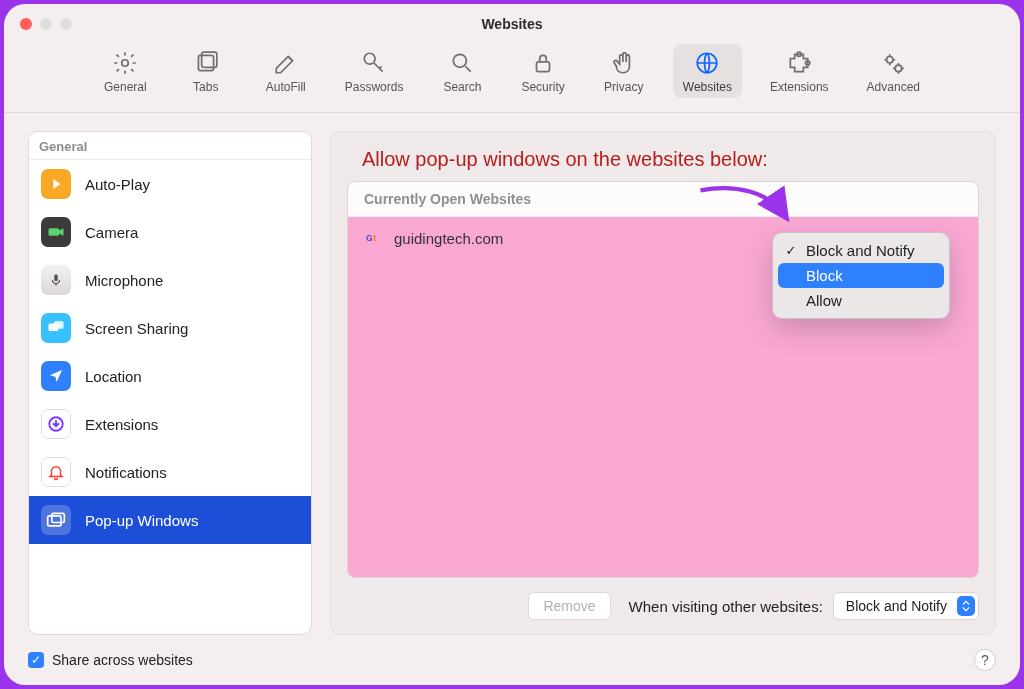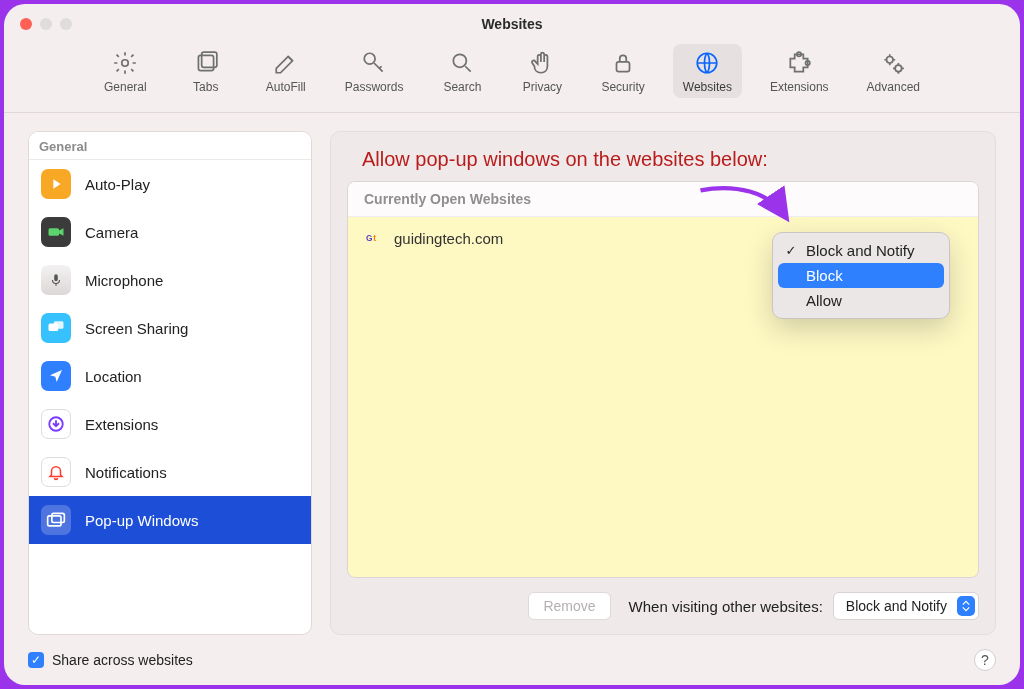--- a/index.html
+++ b/index.html
@@ -125,21 +125,21 @@
     border: 1px solid #e4dddd;
     border-radius: 10px;
     padding: 16px 16px 14px 16px;
     display: flex;
     flex-direction: column;
     position: relative;
   }
   .main-title { font-size: 20px; color: #b91c1c; margin: 0 0 10px 15px; }
   .sites-box {
     flex: 1;
-    background: #fef9c3;
+    background: #f9a8d4;
     border: 1px solid #ddd5d5;
     border-radius: 8px;
     overflow: hidden;
     position: relative;
   }
   .sites-header {
     background: #fdfbfb;
     border-bottom: 1px solid #eee;
     padding: 9px 16px;
     font-size: 14px;
@@ -302,33 +302,33 @@
         <svg viewBox="0 0 24 24">
             <circle cx="10" cy="10" r="6"></circle>
             <path d="M15 15l5 5"></path>
           </svg>
       </span>
       <span class="label">Search</span>
     </div>
     <div class="toolbar-tab">
       <span class="toolicon">
         <svg viewBox="0 0 24 24">
-            <path d="M8 13V6a1.5 1.5 0 1 1 3 0v5V4a1.5 1.5 0 1 1 3 0v7V6a1.5 1.5 0 1 1 3 0v9c0 3-2 6-6 6s-6-3-6-6l-2-3a1.5 1.5 0 1 1 2.5-1.7L8 13z"></path>
-          </svg>
-      </span>
-      <span class="label">Privacy</span>
-    </div>
-    <div class="toolbar-tab">
-      <span class="toolicon">
-        <svg viewBox="0 0 24 24">
             <rect x="6" y="11" width="12" height="9" rx="2"></rect>
             <path d="M9 11V8a3 3 0 0 1 6 0v3"></path>
           </svg>
       </span>
       <span class="label">Security</span>
+    </div>
+    <div class="toolbar-tab">
+      <span class="toolicon">
+        <svg viewBox="0 0 24 24">
+            <path d="M8 13V6a1.5 1.5 0 1 1 3 0v5V4a1.5 1.5 0 1 1 3 0v7V6a1.5 1.5 0 1 1 3 0v9c0 3-2 6-6 6s-6-3-6-6l-2-3a1.5 1.5 0 1 1 2.5-1.7L8 13z"></path>
+          </svg>
+      </span>
+      <span class="label">Privacy</span>
     </div>
     <div class="toolbar-tab active">
       <span class="toolicon">
         <svg viewBox="0 0 24 24">
             <circle cx="12" cy="12" r="9"></circle>
             <path d="M3 12h18M12 3c3 3 3 15 0 18M12 3c-3 3-3 15 0 18"></path>
           </svg>
       </span>
       <span class="label">Websites</span>
     </div>

